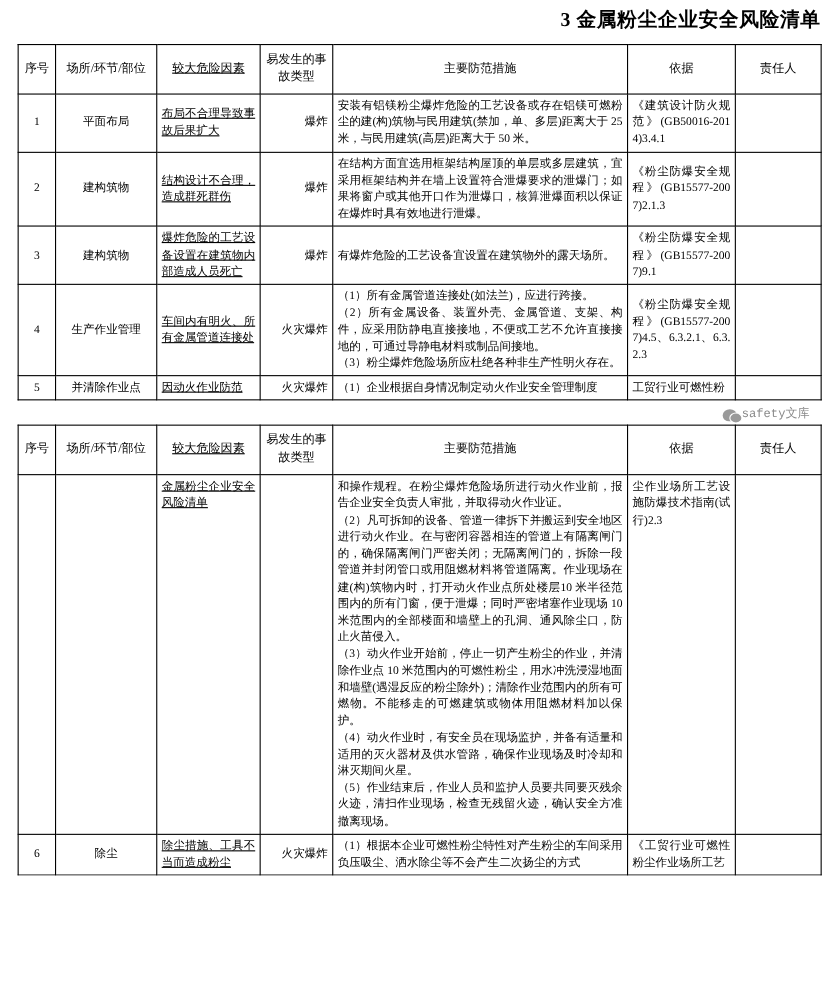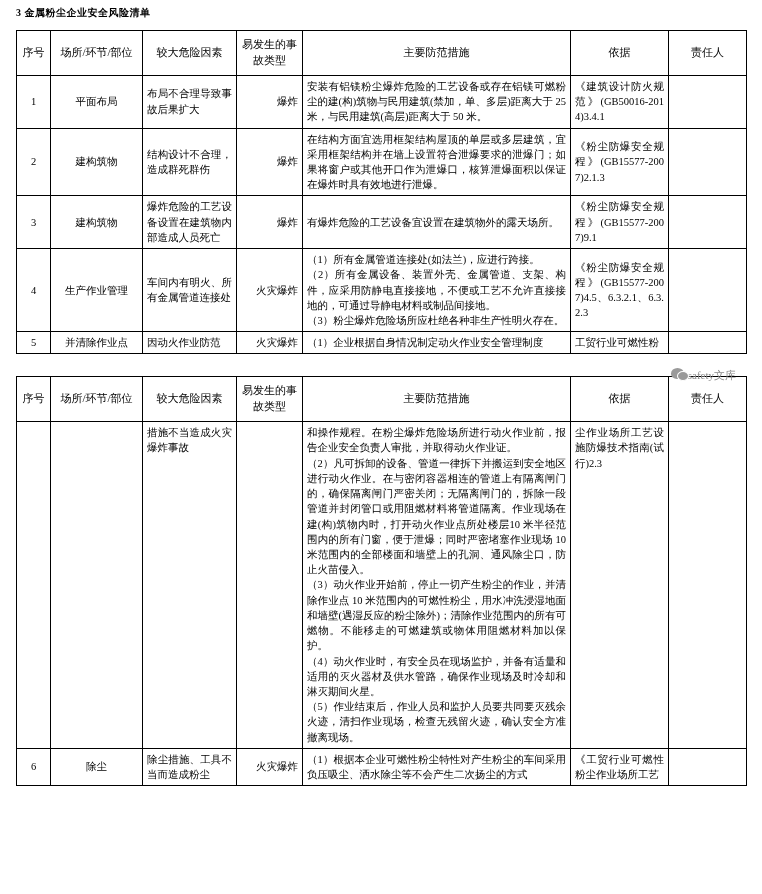--- a/index.html
+++ b/index.html
@@ -13,22 +13,22 @@
     color: #000;
     -webkit-font-smoothing: none;
   }
   .page {
     width: 762px;
     position: relative;
     box-sizing: border-box;
     padding: 0 16px;
   }
   .doc-title {
-    text-align: left;
-    font-size: 10px;
+    text-align: right;
+    font-size: 18px;
     font-weight: bold;
     letter-spacing: 0.5px;
     margin: 6px 0 10px 0;
     font-family: "Liberation Serif", "DejaVu Serif", serif;
   }
   table.risk {
     width: 730px;
     border-collapse: collapse;
     table-layout: fixed;
     margin: 0 auto;
@@ -44,40 +44,41 @@
     word-break: break-all;
   }
   table.risk th {
     text-align: center;
     font-weight: normal;
     font-size: 11px;
     padding: 6px 3px;
   }
   .c-seq   { width: 34px;  text-align: center; }
   .c-place { width: 92px;  text-align: center; }
-  .c-risk  { width: 94px;  text-align: left; }
+  .c-risk  { width: 94px;  text-align: left; text-decoration: underline; }
   .c-type  { width: 66px;  text-align: right; }
   .c-meas  { width: 268px; text-align: left; }
   .c-basis { width: 98px;  text-align: left; }
   .c-person{ width: 78px;  text-align: center; }
   th.c-risk, th.c-meas, th.c-basis { text-align: center; }
   td.just { text-align: justify; text-justify: inter-ideograph; }
   .gap {
     height: 22px;
   }
   .table-block { position: relative; }
   
   .wm {
     position: absolute;
     display: flex;
-    align-items: flex-start;
+    align-items: flex-end;
     gap: 4px;
     font-size: 11px;
     color: #8a8a8a;
     pointer-events: none;
+    font-family: Liberation Mono, monospace;
   }
   .wm .wx {
     width: 13px; height: 11px;
     border-radius: 50% 50% 45% 45%;
     background: #9a9a9a;
     position: relative;
     display: inline-block;
   }
   .wm .wx:after {
     content: "";
@@ -176,21 +177,21 @@
           <th class="c-type">易发生的事故类型</th>
           <th class="c-meas">主要防范措施</th>
           <th class="c-basis">依据</th>
           <th class="c-person">责任人</th>
         </tr>
       </thead>
       <tbody>
         <tr>
           <td class="c-seq"></td>
           <td class="c-place"></td>
-          <td class="c-risk just" style="vertical-align:top">措施不当造成火灾爆炸事故</td>
+          <td class="c-risk just" style="vertical-align:top">金属粉尘企业安全风险清单</td>
           <td class="c-type"></td>
           <td class="c-meas just nowrap-cell" style="vertical-align:top">和操作规程。在粉尘爆炸危险场所进行动火作业前，报告企业安全负责人审批，并取得动火作业证。
 （2）凡可拆卸的设备、管道一律拆下并搬运到安全地区进行动火作业。在与密闭容器相连的管道上有隔离闸门的，确保隔离闸门严密关闭；无隔离闸门的，拆除一段管道并封闭管口或用阻燃材料将管道隔离。作业现场在建(构)筑物内时，打开动火作业点所处楼层10 米半径范围内的所有门窗，便于泄爆；同时严密堵塞作业现场 10 米范围内的全部楼面和墙壁上的孔洞、通风除尘口，防止火苗侵入。
 （3）动火作业开始前，停止一切产生粉尘的作业，并清除作业点 10 米范围内的可燃性粉尘，用水冲洗浸湿地面和墙壁(遇湿反应的粉尘除外)；清除作业范围内的所有可燃物。不能移走的可燃建筑或物体用阻燃材料加以保护。
 （4）动火作业时，有安全员在现场监护，并备有适量和适用的灭火器材及供水管路，确保作业现场及时冷却和淋灭期间火星。
 （5）作业结束后，作业人员和监护人员要共同要灭残余火迹，清扫作业现场，检查无残留火迹，确认安全方准撤离现场。</td>
           <td class="c-basis just" style="vertical-align:top">尘作业场所工艺设施防爆技术指南(试行)2.3</td>
           <td class="c-person"></td>
         </tr>
         <tr>

